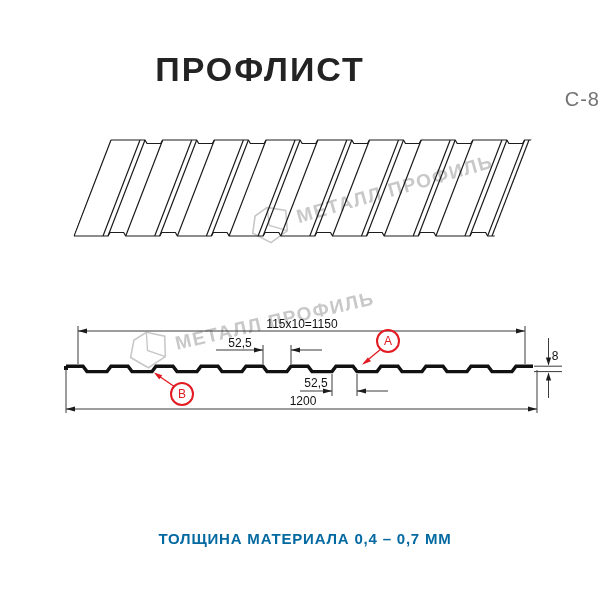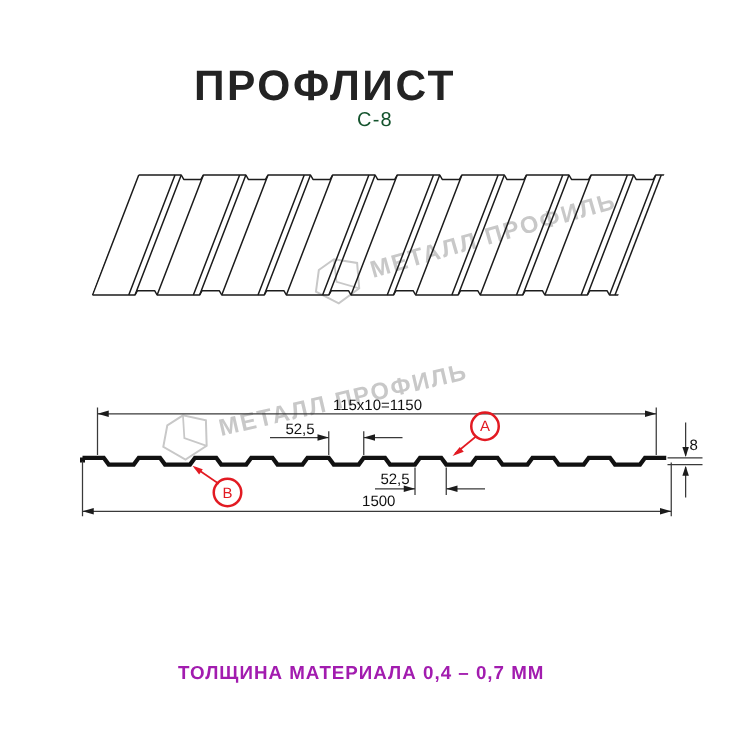--- a/index.html
+++ b/index.html
@@ -6,26 +6,26 @@
   body{
     width:600px;height:600px;position:relative;background:#ffffff;
     font-family:"Liberation Sans", sans-serif;overflow:hidden;
   }
   .abs{position:absolute;}
   .page-title{
     left:0;top:50px;width:520px;text-align:center;
     font-size:34px;font-weight:700;letter-spacing:2px;color:#232323;
   }
   .page-subtitle{
-    left:0;top:88px;width:600px;text-align:center;
-    font-size:16px;font-weight:500;letter-spacing:1px;color:#14532d;
+    left:0;top:88px;width:600px;text-align:right;
+    font-size:20px;font-weight:500;letter-spacing:1px;color:#737373;
   }
   .footer-note{
-    left:0;top:530px;width:578px;text-align:center;
-    font-size:15px;font-weight:700;letter-spacing:0.8px;color:#a21caf;
+    left:16px;top:530px;width:578px;text-align:center;
+    font-size:15px;font-weight:700;letter-spacing:0.8px;color:#0369a1;
   }
   .watermark{
     display:flex;align-items:center;gap:7px;z-index:1;
     color:#c8c8c8;font-weight:700;font-size:19px;letter-spacing:1.5px;
     white-space:nowrap;
   }
   .wm-1{left:250px;top:212px;transform:rotate(-16deg);transform-origin:left center;}
   .wm-2{left:128px;top:336px;transform:rotate(-13deg);transform-origin:left center;}
   svg.drawing{left:0;top:0;z-index:2;}
   .dim-label{
@@ -118,21 +118,21 @@
     <line x1="381" y1="349" x2="364" y2="363"></line>
     <polygon points="362,364.8 367.8,357.5 371,361.3" stroke="none"></polygon>
     <line x1="175" y1="387" x2="156" y2="374"></line>
     <polygon points="154,372.5 162.2,375.3 159.3,379.6" stroke="none"></polygon>
   </g>
 </svg>
 
 <div class="abs dim-label" style="left:302px;top:317px;text-align:right;">115x10=1150</div>
 <div class="abs dim-label" style="left:240px;top:336px;">52,5</div>
 <div class="abs dim-label" style="left:316px;top:376px;">52,5</div>
-<div class="abs dim-label" style="left:303px;top:394px;">1500</div>
+<div class="abs dim-label" style="left:303px;top:394px;">1200</div>
 <div class="abs dim-label" style="left:555px;top:349px;">8</div>
 
 <div class="abs marker-circle" style="left:388px;top:341px;">
   <span>А</span>
 </div>
 <div class="abs marker-circle" style="left:182px;top:394px;">
   <span>В</span>
 </div>
 
 <div class="abs footer-note">ТОЛЩИНА МАТЕРИАЛА 0,4 – 0,7 ММ</div>

